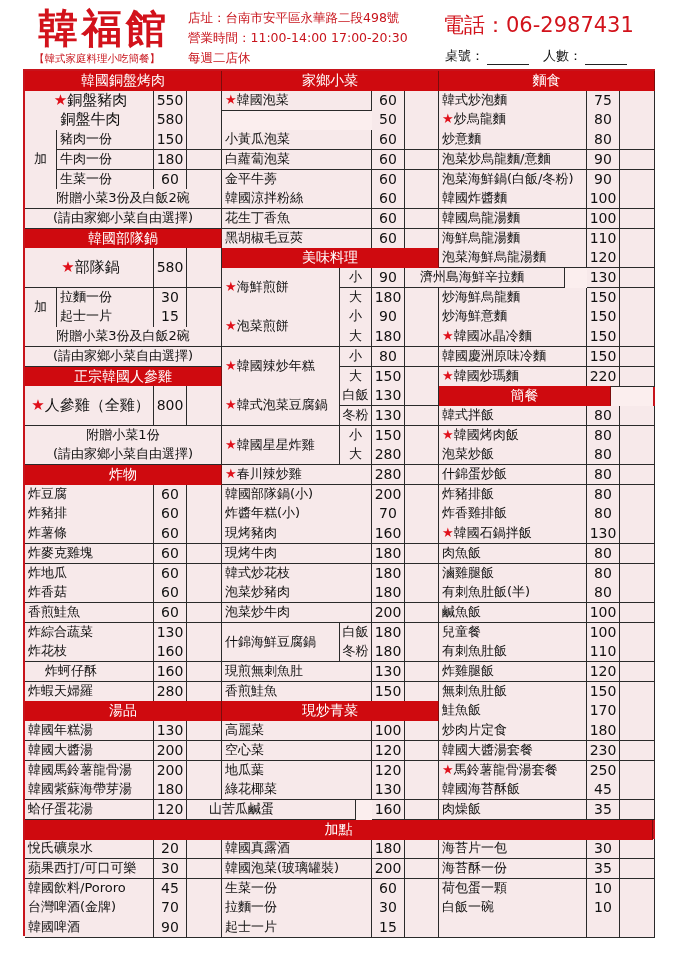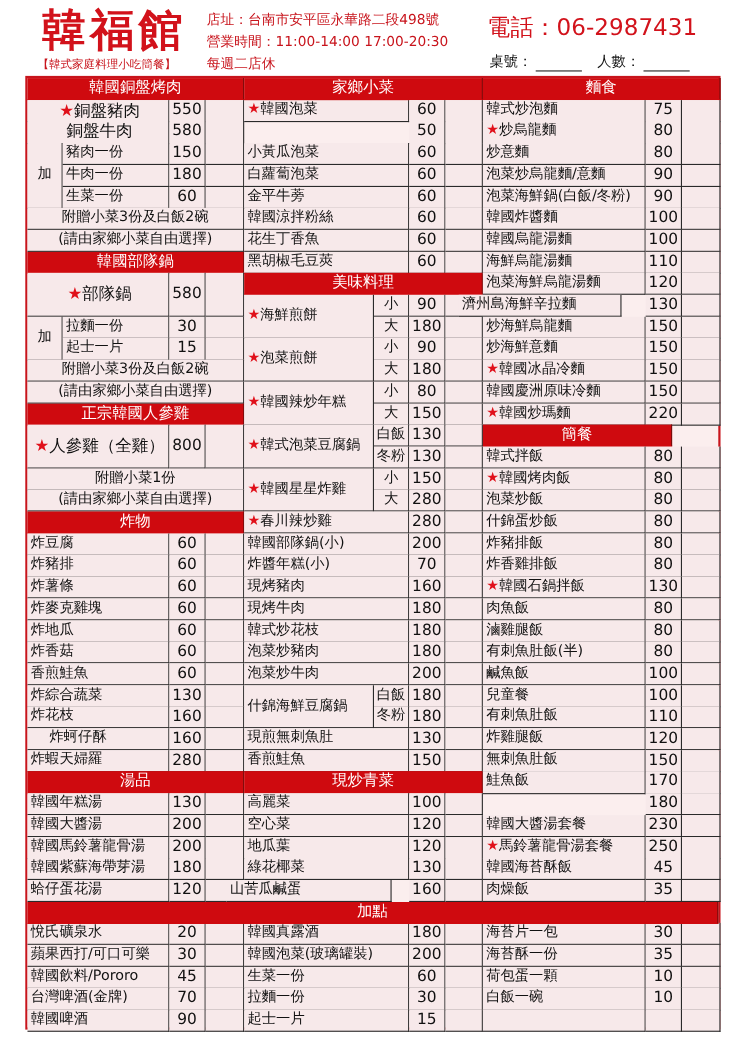--- a/index.html
+++ b/index.html
@@ -355,20 +355,21 @@
     <div class="cell " style="left: 595px; top: 571.3px; width: 35px; height: 20.2px; line-height: 18.7px;"></div>
     <div class="cell name" style="left: 414px; top: 591px; width: 148px; height: 20.2px; line-height: 18.7px;">炸雞腿飯</div>
     <div class="cell price" style="left: 562px; top: 591px; width: 33px; height: 20.2px; line-height: 18.7px;">120</div>
     <div class="cell " style="left: 595px; top: 591px; width: 35px; height: 20.2px; line-height: 18.7px;"></div>
     <div class="cell name" style="left: 414px; top: 610.7px; width: 148px; height: 20.2px; line-height: 18.7px;">無刺魚肚飯</div>
     <div class="cell price" style="left: 562px; top: 610.7px; width: 33px; height: 20.2px; line-height: 18.7px;">150</div>
     <div class="cell " style="left: 595px; top: 610.7px; width: 35px; height: 20.2px; line-height: 18.7px;"></div>
     <div class="cell name" style="left: 414px; top: 630.4px; width: 148px; height: 20.2px; line-height: 18.7px;">鮭魚飯</div>
     <div class="cell price" style="left: 562px; top: 630.4px; width: 33px; height: 20.2px; line-height: 18.7px;">170</div>
     <div class="cell " style="left: 595px; top: 630.4px; width: 35px; height: 20.2px; line-height: 18.7px;"></div>
+    <div class="cell name" style="left: 414px; top: 650.1px; width: 148px; height: 20.2px; line-height: 18.7px;">炒肉片定食</div>
     <div class="cell price" style="left: 562px; top: 650.1px; width: 33px; height: 20.2px; line-height: 18.7px;">180</div>
     <div class="cell " style="left: 595px; top: 650.1px; width: 35px; height: 20.2px; line-height: 18.7px;"></div>
     <div class="cell name" style="left: 414px; top: 669.8px; width: 148px; height: 20.2px; line-height: 18.7px;">韓國大醬湯套餐</div>
     <div class="cell price" style="left: 562px; top: 669.8px; width: 33px; height: 20.2px; line-height: 18.7px;">230</div>
     <div class="cell " style="left: 595px; top: 669.8px; width: 35px; height: 20.2px; line-height: 18.7px;"></div>
     <div class="cell name" style="left: 414px; top: 689.5px; width: 148px; height: 20.2px; line-height: 18.7px;"><span class="star">★</span>馬鈴薯龍骨湯套餐</div>
     <div class="cell price" style="left: 562px; top: 689.5px; width: 33px; height: 20.2px; line-height: 18.7px;">250</div>
     <div class="cell " style="left: 595px; top: 689.5px; width: 35px; height: 20.2px; line-height: 18.7px;"></div>
     <div class="cell name" style="left: 414px; top: 709.2px; width: 148px; height: 20.2px; line-height: 18.7px;">韓國海苔酥飯</div>
     <div class="cell price" style="left: 562px; top: 709.2px; width: 33px; height: 20.2px; line-height: 18.7px;">45</div>

